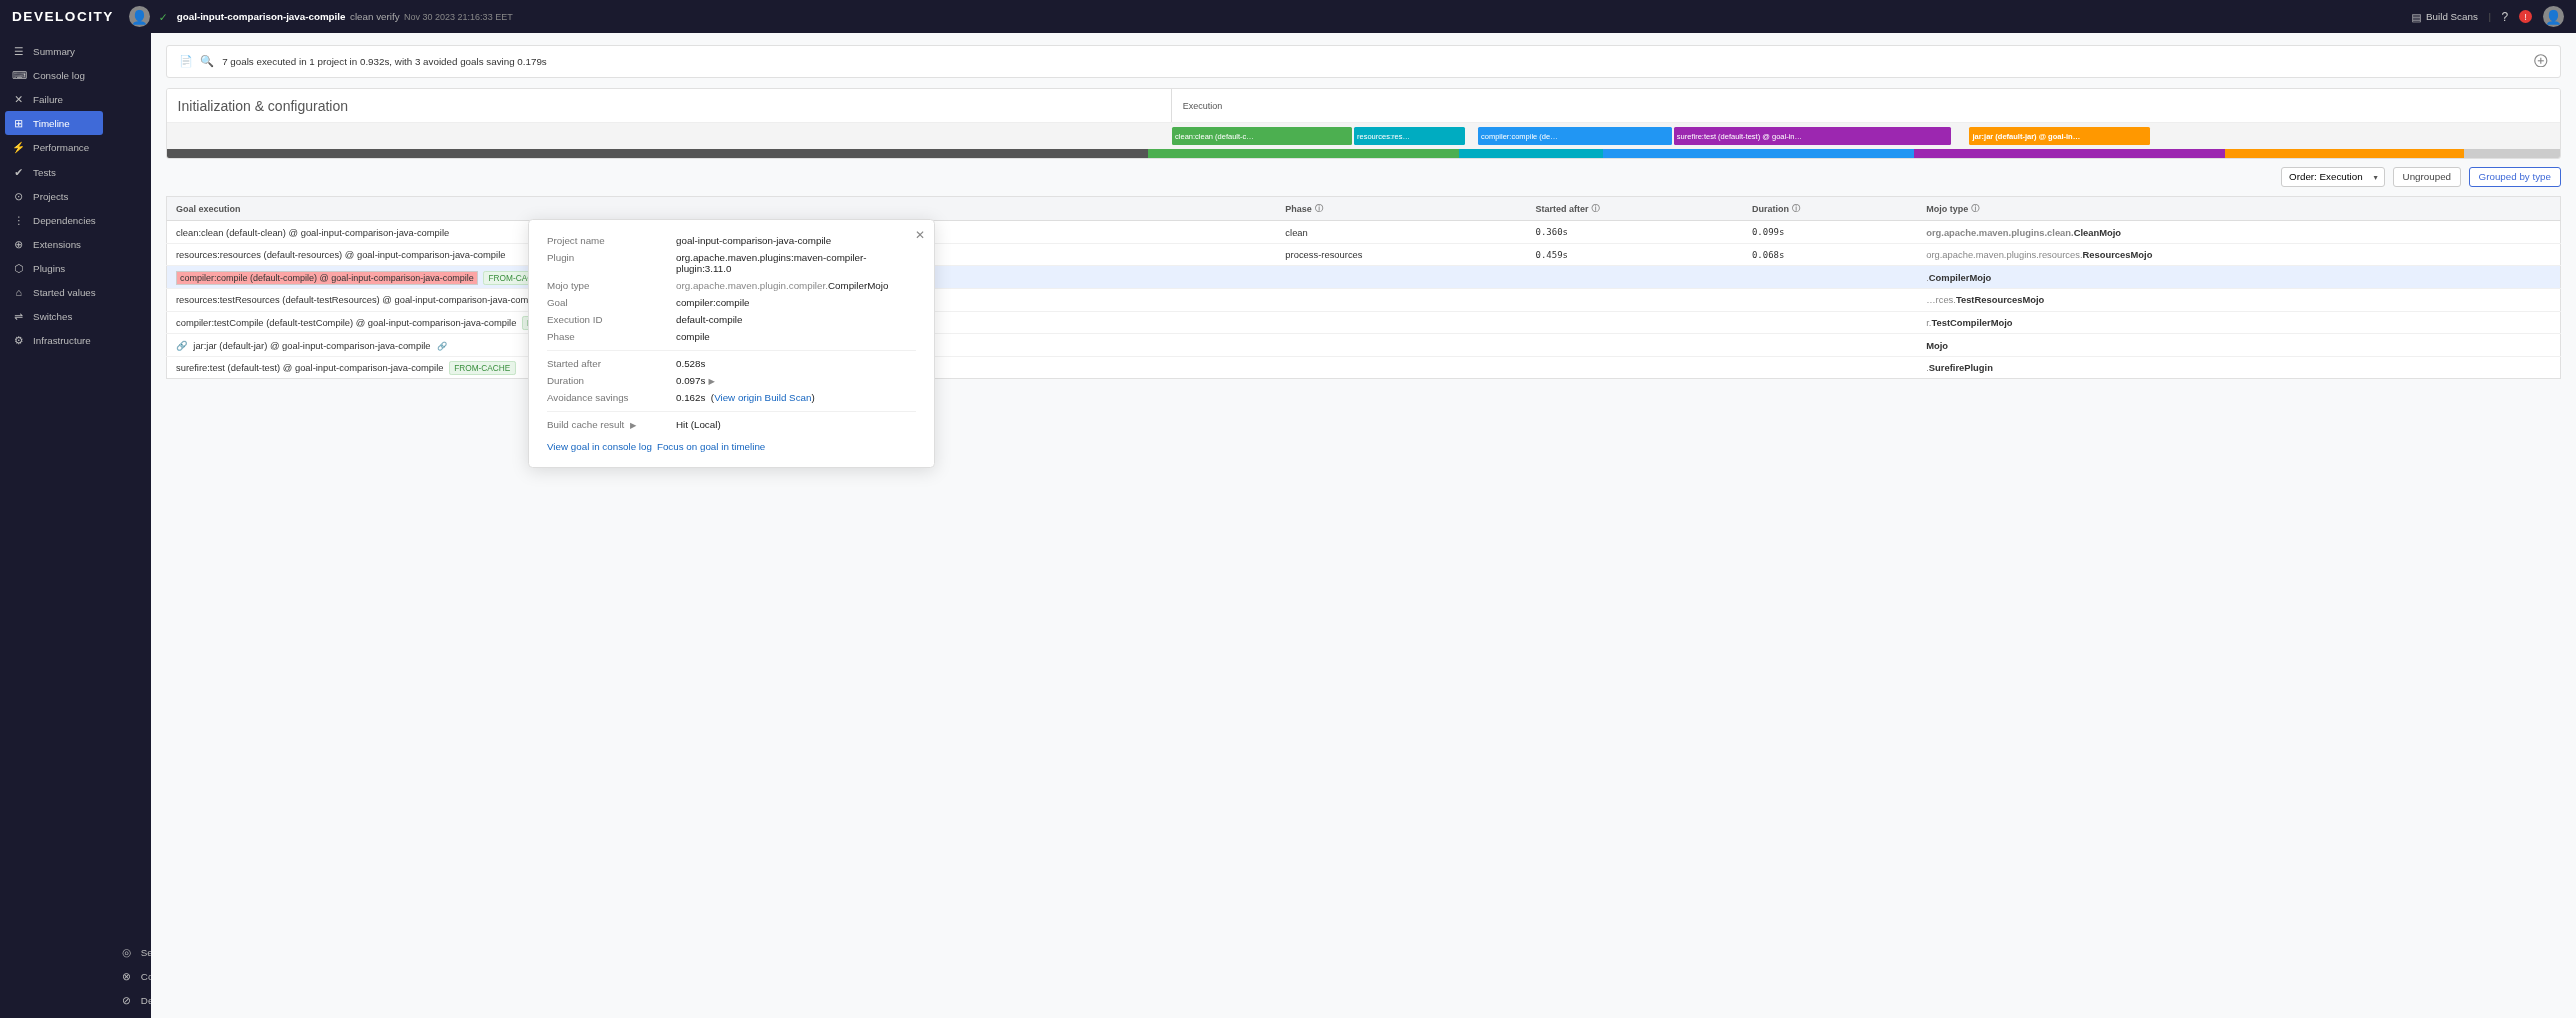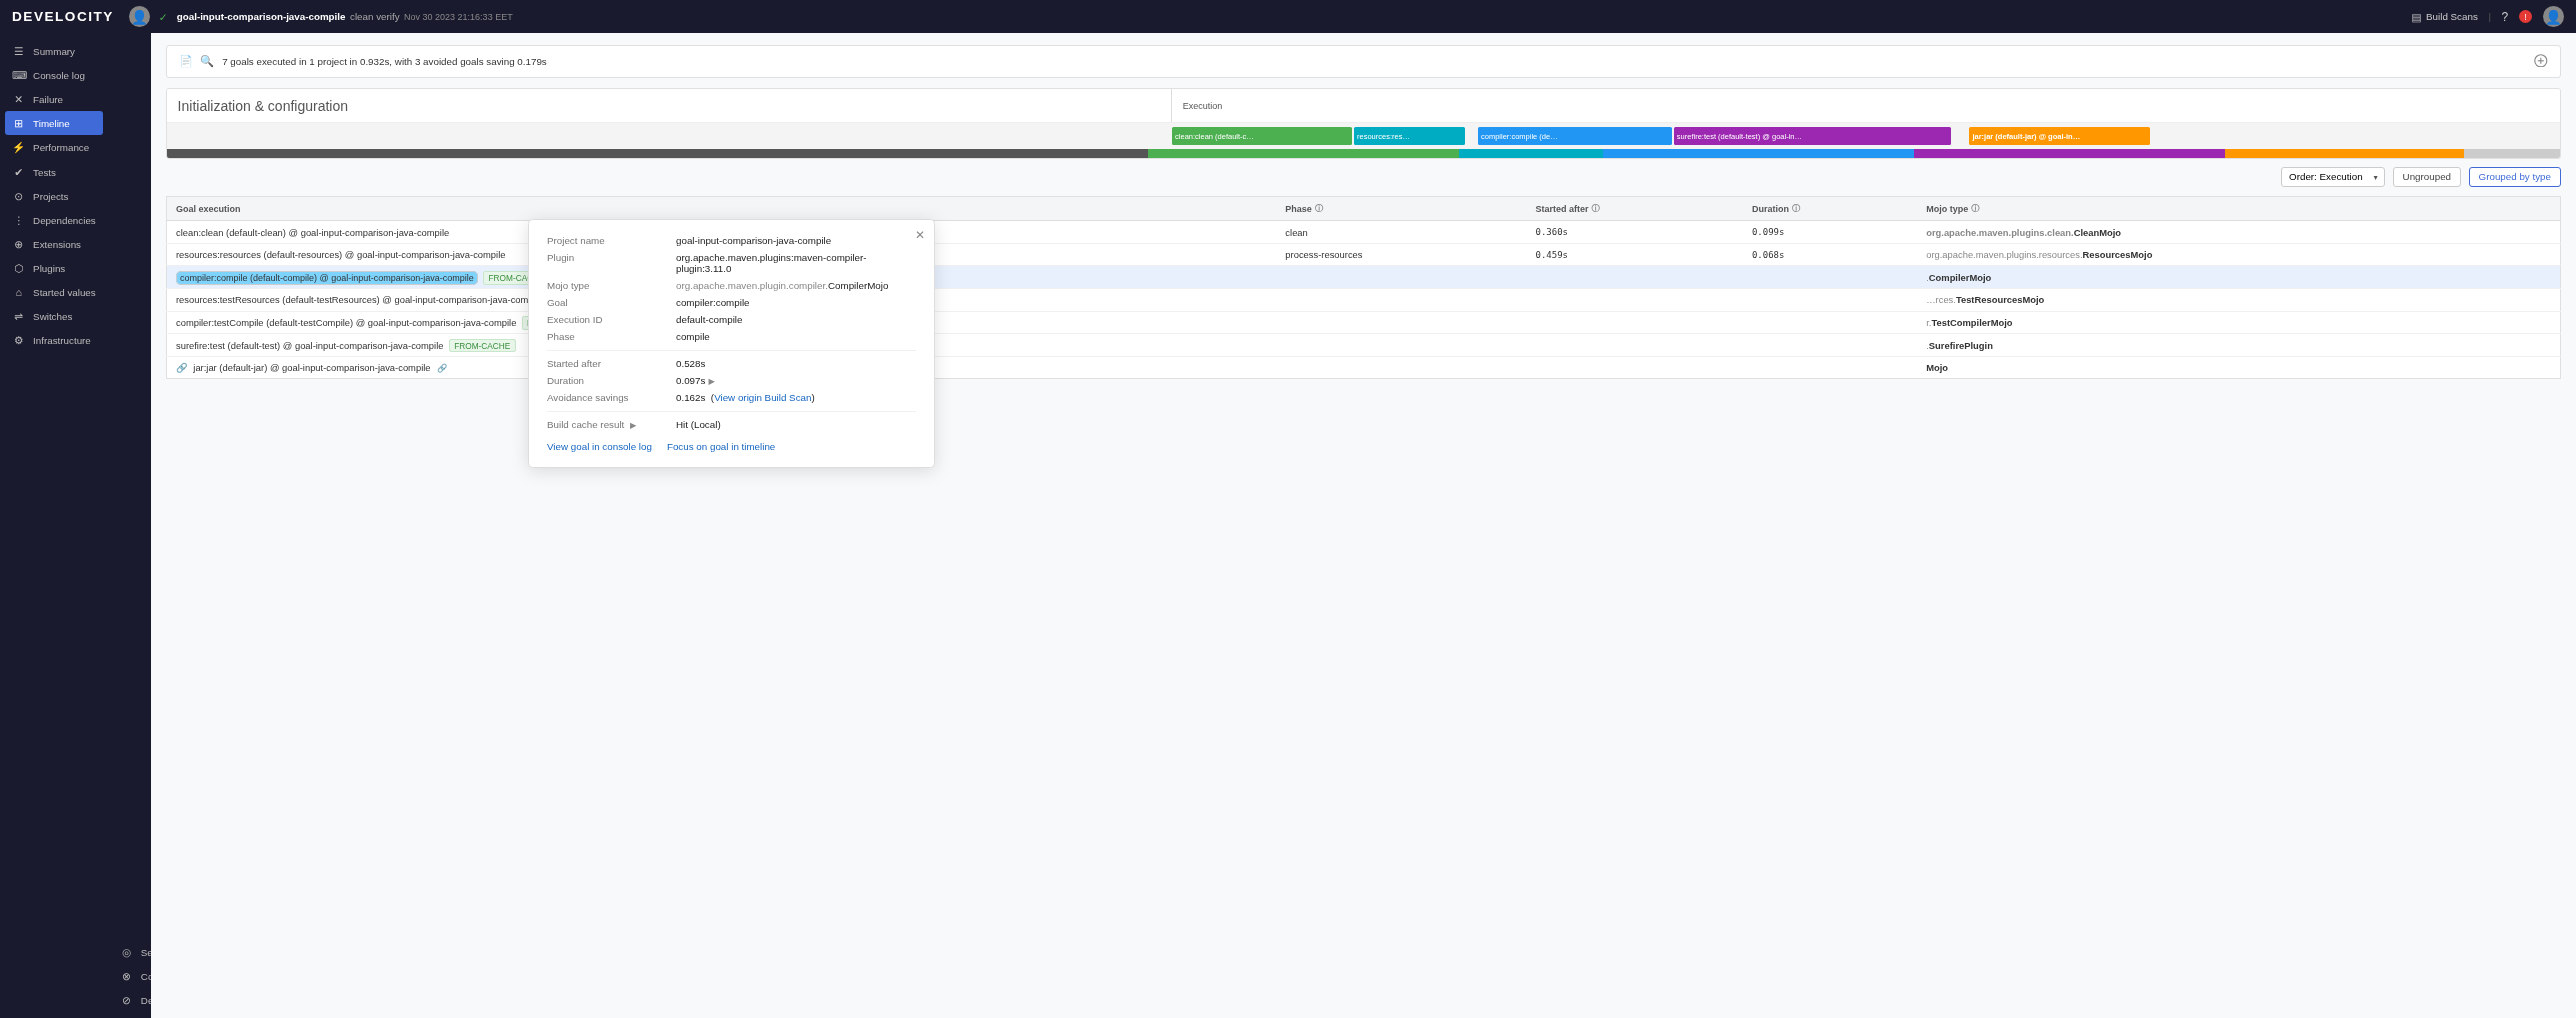--- a/index.html
+++ b/index.html
@@ -72,21 +72,21 @@
     .td-bold { font-weight: 600; }
 
     
     .popup-overlay { position: fixed; top: 0; left: 0; right: 0; bottom: 0; z-index: 100; pointer-events: none; }
     .popup { position: absolute; background: #fff; border: 0.8px solid #ddd; border-radius: 4.5px; box-shadow: 0 3px 18px rgba(0,0,0,0.13); padding: 15px 18px; width: 407px; font-size: 9.8px; pointer-events: all; }
     .popup-close { position: absolute; top: 7.5px; right: 9px; background: none; border: none; font-size: 12px; cursor: pointer; color: #888; }
     .popup-row { display: flex; margin-bottom: 6px; gap: 8px; }
     .popup-label { width: 121px; color: #777; flex-shrink: 0; font-size: 9.8px; }
     .popup-value { color: #222; font-size: 9.8px; flex: 1; }
     .popup-divider { border: none; border-top: 0.8px solid #f0f0f0; margin: 7.5px 0; }
-    .popup-footer { display: flex; gap: 15px; margin-top: 10.6px; }
+    .popup-footer { display: flex; gap: 5px; margin-top: 10.6px; }
     .popup-link { color: #1565c0; text-decoration: none; font-size: 9.8px; cursor: pointer; }
     .popup-value-arrow { display: flex; align-items: center; gap: 3px; }
     .arrow-right { font-size: 8.3px; color: #888; }
 
     
     .icon-lines::before { content: '☰'; }
     .icon-terminal::before { content: '⌨'; }
     .icon-x::before { content: '✕'; }
     .icon-timeline::before { content: '⊞'; }
     .icon-perf::before { content: '⚡'; }
@@ -308,21 +308,21 @@
               <td>process-resources</td>
               <td class="td-mono">0.459s</td>
               <td class="td-mono">0.068s</td>
               <td>
                 <span style="color:#888;">org.apache.maven.plugins.resources.</span><span class="td-bold">ResourcesMojo</span>
               </td>
             </tr>
 
             <tr class="highlighted">
               <td>
-                <span style="border:0.8px solid #ccc; border-radius:5px; padding:0.8px 3px; background:#7dd3fc; font-size:9px;">compiler:compile (default-compile) @ goal-input-comparison-java-compile</span>
+                <span style="border:0.8px solid #ccc; border-radius:0; padding:0.8px 3px; background:#fca5a5; font-size:9px;">compiler:compile (default-compile) @ goal-input-comparison-java-compile</span>
                 &nbsp;<span class="badge-cache">FROM-CACHE</span>
               </td>
               <td></td>
               <td class="td-mono"></td>
               <td class="td-mono"></td>
               <td>
                 <span style="color:#888;">.</span><span class="td-bold">CompilerMojo</span>
               </td>
             </tr>
 
@@ -341,47 +341,47 @@
             <tr>
               <td>
                 <span>compiler:testCompile (default-testCompile) @ goal-input-comparison-java-compile</span>
                 &nbsp;<span class="badge-cache">FROM-CA…</span>
               </td>
               <td></td>
               <td class="td-mono"></td>
               <td class="td-mono"></td>
               <td>
                 <span style="color:#888;">r.</span><span class="td-bold">TestCompilerMojo</span>
-              </td>
-            </tr>
-
-            <tr>
-              <td>
-                <span>surefire:test (default-test) @ goal-input-comparison-java-compile</span>
-                &nbsp;<span class="badge-cache">FROM-CACHE</span>
-              </td>
-              <td></td>
-              <td class="td-mono"></td>
-              <td class="td-mono"></td>
-              <td>
-                <span style="color:#888;">.</span><span class="td-bold">SurefirePlugin</span>
               </td>
             </tr>
 
             <tr>
               <td>
                 <span style="margin-right:3px; color:#888;">🔗</span>
                 <span>jar:jar (default-jar) @ goal-input-comparison-java-compile</span>
                 <span style="margin-left:4.5px; color:#888; font-size:8.3px;">🔗</span>
               </td>
               <td></td>
               <td class="td-mono"></td>
               <td class="td-mono"></td>
               <td>
                 <span style="color:#888;"></span><span class="td-bold">Mojo</span>
+              </td>
+            </tr>
+
+            <tr>
+              <td>
+                <span>surefire:test (default-test) @ goal-input-comparison-java-compile</span>
+                &nbsp;<span class="badge-cache">FROM-CACHE</span>
+              </td>
+              <td></td>
+              <td class="td-mono"></td>
+              <td class="td-mono"></td>
+              <td>
+                <span style="color:#888;">.</span><span class="td-bold">SurefirePlugin</span>
               </td>
             </tr>
           </tbody>
         </table>
       </div>
 
       <div class="popup-overlay">
         <div class="popup" style="top: 219px; left: 528px;">
           <button class="popup-close">✕</button>
 

